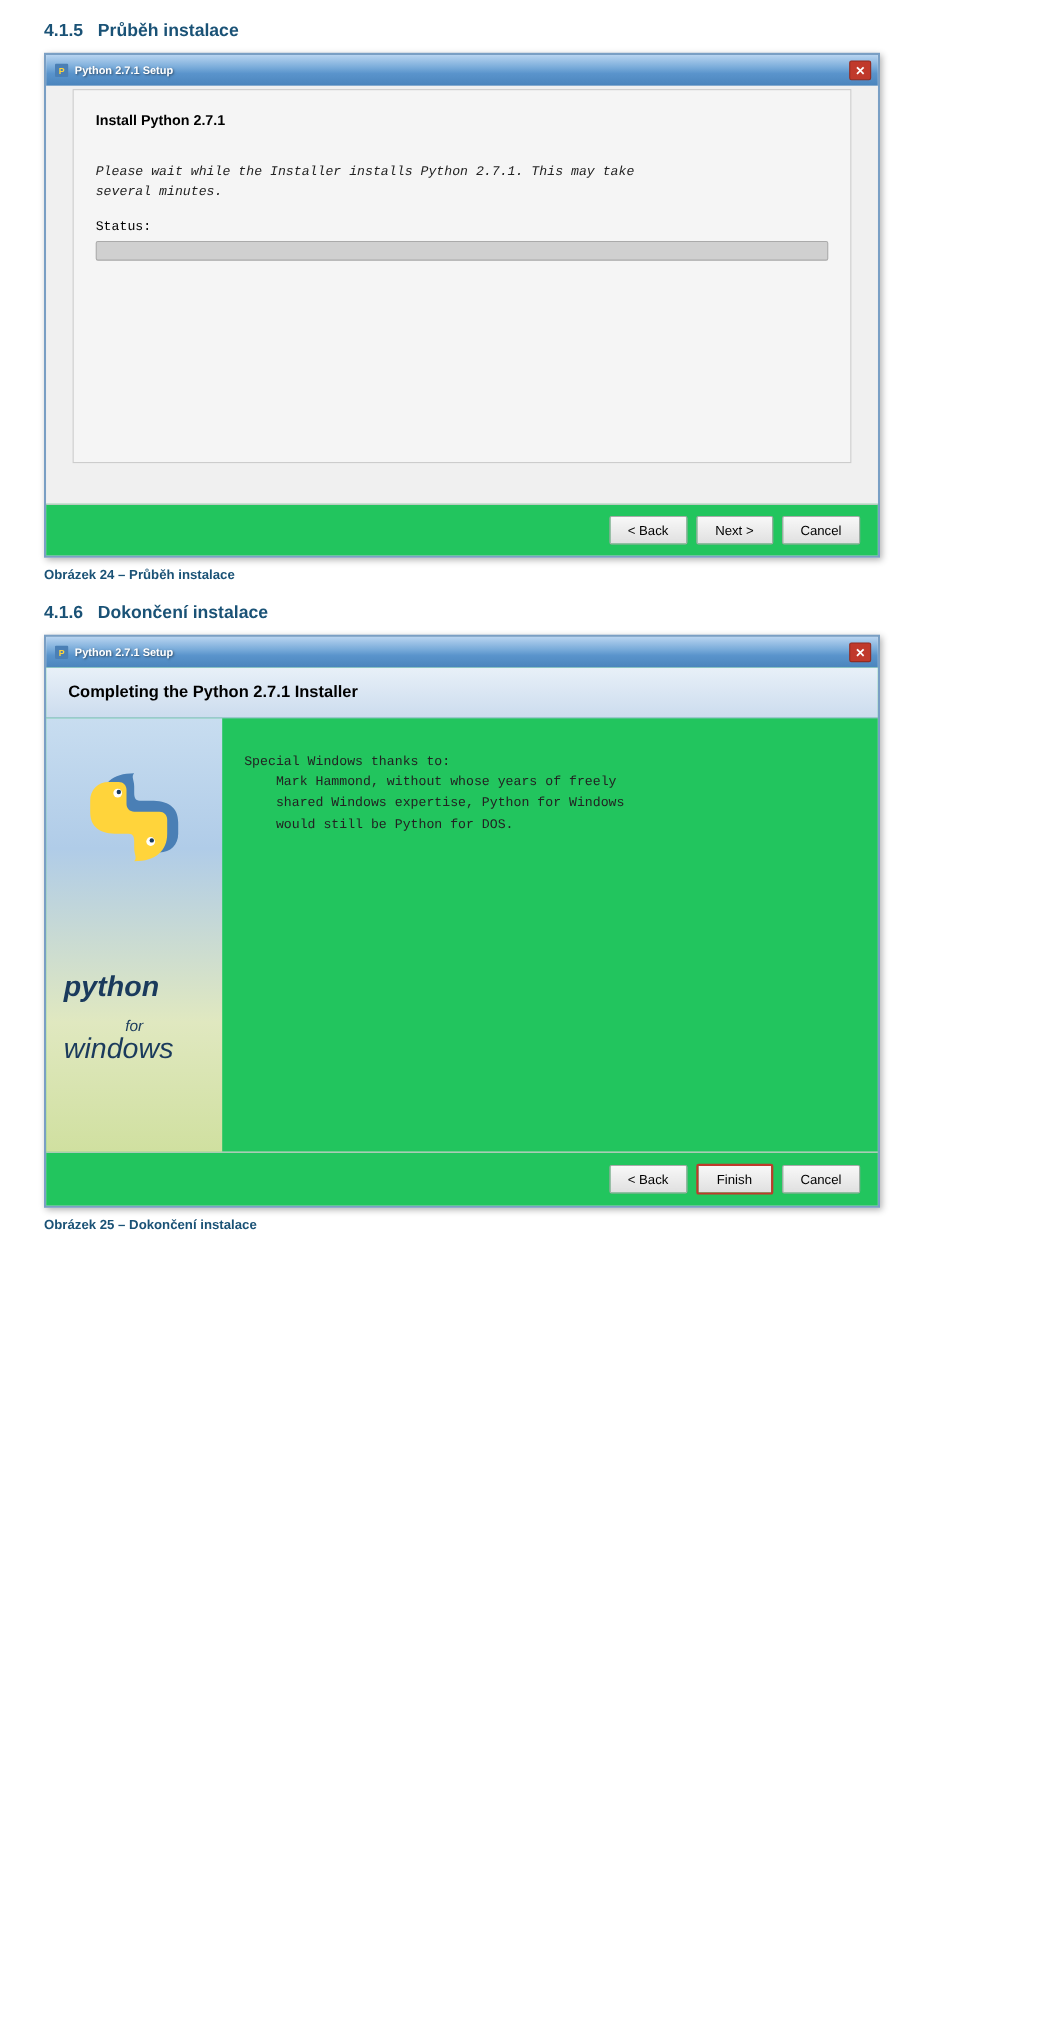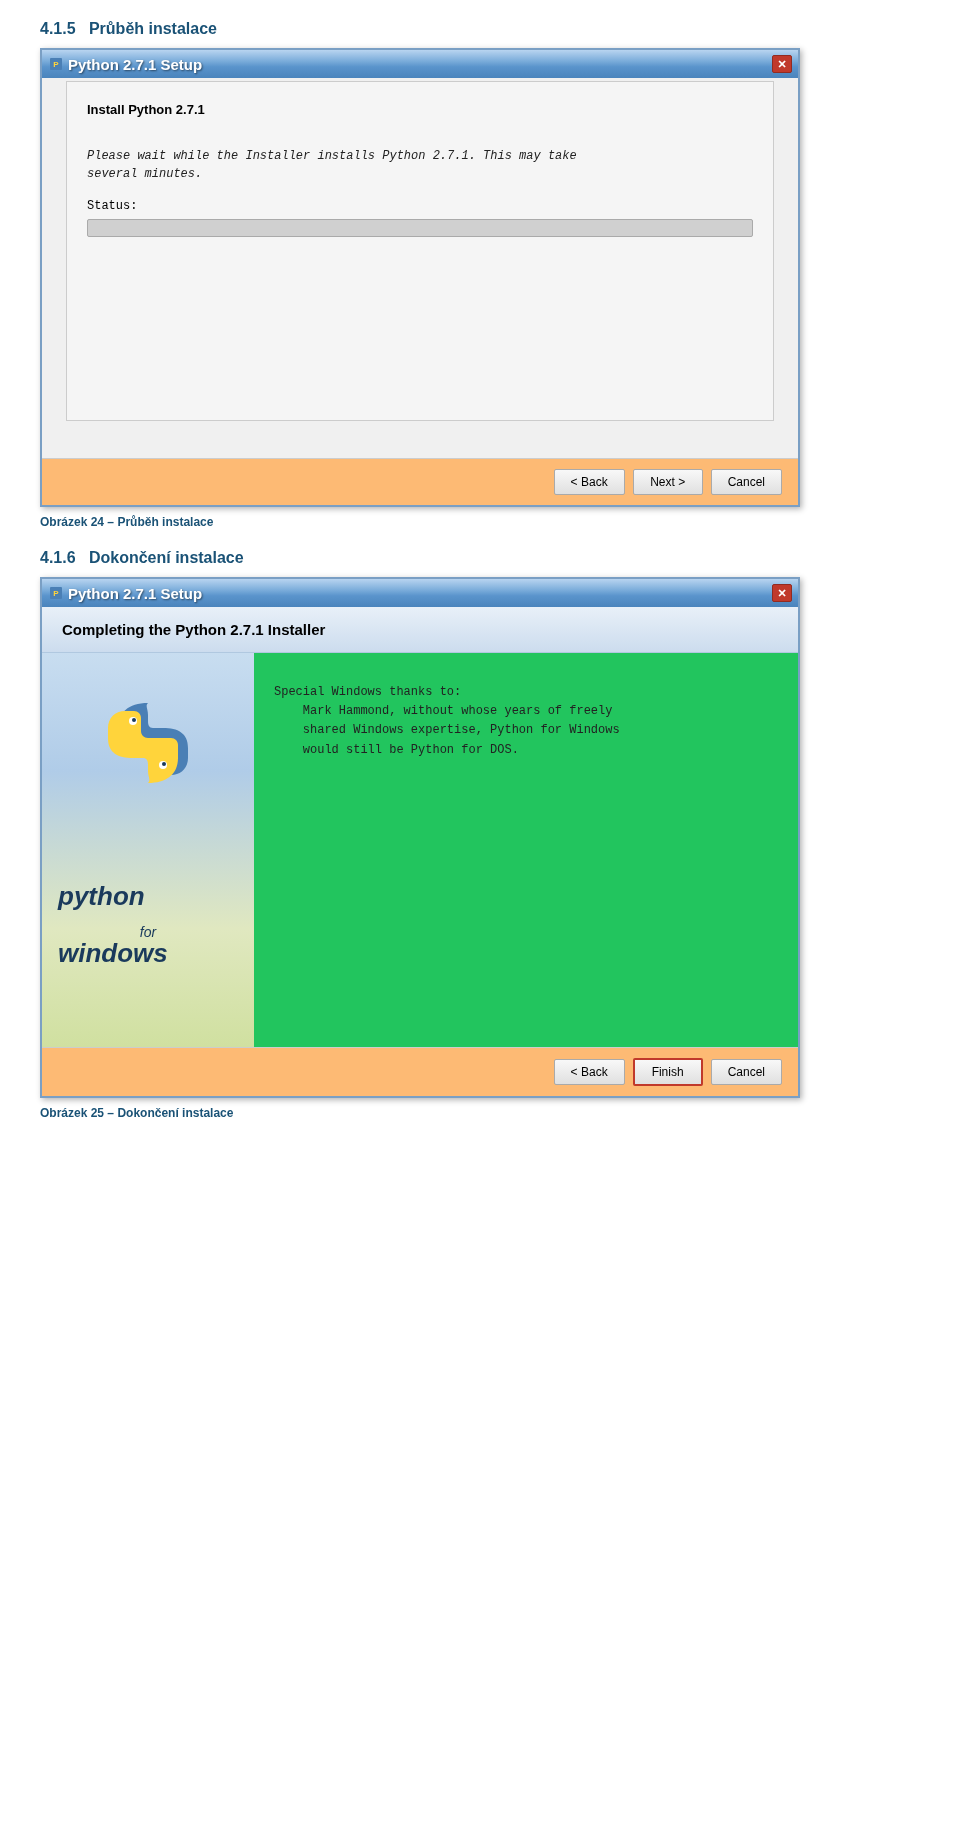--- a/index.html
+++ b/index.html
@@ -57,21 +57,21 @@
     .win-title-icon {
       width: 16px;
       height: 16px;
       display: flex;
       align-items: center;
       justify-content: center;
     }
 
     .win-title-text {
       color: #fff;
-      font-size: 15px;
+      font-size: 10px;
       font-weight: bold;
       text-shadow: 1px 1px 2px rgba(0,0,0,0.5);
     }
 
     .win-close-btn {
       background: #c0392b;
       border: 1px solid #922b21;
       border-radius: 2px;
       width: 20px;
       height: 18px;
@@ -129,21 +129,21 @@
     }
 
     .progress-bar-fill {
       height: 100%;
       background: #5b9bd5;
       width: 0%;
     }
 
     
     .win-footer {
-      background: #fdba74;
+      background: #22c55e;
       border-top: 1px solid #ccc;
       padding: 10px 16px;
       display: flex;
       justify-content: flex-end;
       gap: 8px;
       align-items: center;
     }
 
     .win-btn {
       background: linear-gradient(to bottom, #f8f8f8, #e0e0e0);
@@ -180,21 +180,21 @@
       font-weight: bold;
       color: #000;
     }
 
     .completing-body {
       display: flex;
       flex: 1;
     }
 
     .completing-sidebar {
-      width: 212px;
+      width: 160px;
       background: linear-gradient(to bottom, #c8ddf0 0%, #b0cce8 30%, #e0e8c0 70%, #d0e0a0 100%);
       position: relative;
       overflow: hidden;
       min-height: 370px;
     }
 
     .python-logo-area {
       padding: 40px 20px 20px 20px;
       display: flex;
       flex-direction: column;
@@ -225,21 +225,21 @@
     .python-word-for {
       font-size: 14px;
       color: #1a3a5c;
       font-style: italic;
       text-align: center;
       margin-top: 15px;
     }
 
     .python-word-windows {
       font-size: 26px;
-      font-weight: bold;
+      font-weight: normal;
       color: #1a3a5c;
       font-style: italic;
       line-height: 1;
     }
 
     .completing-main {
       flex: 1;
       padding: 30px 20px;
       border-radius: 11px;
     }

